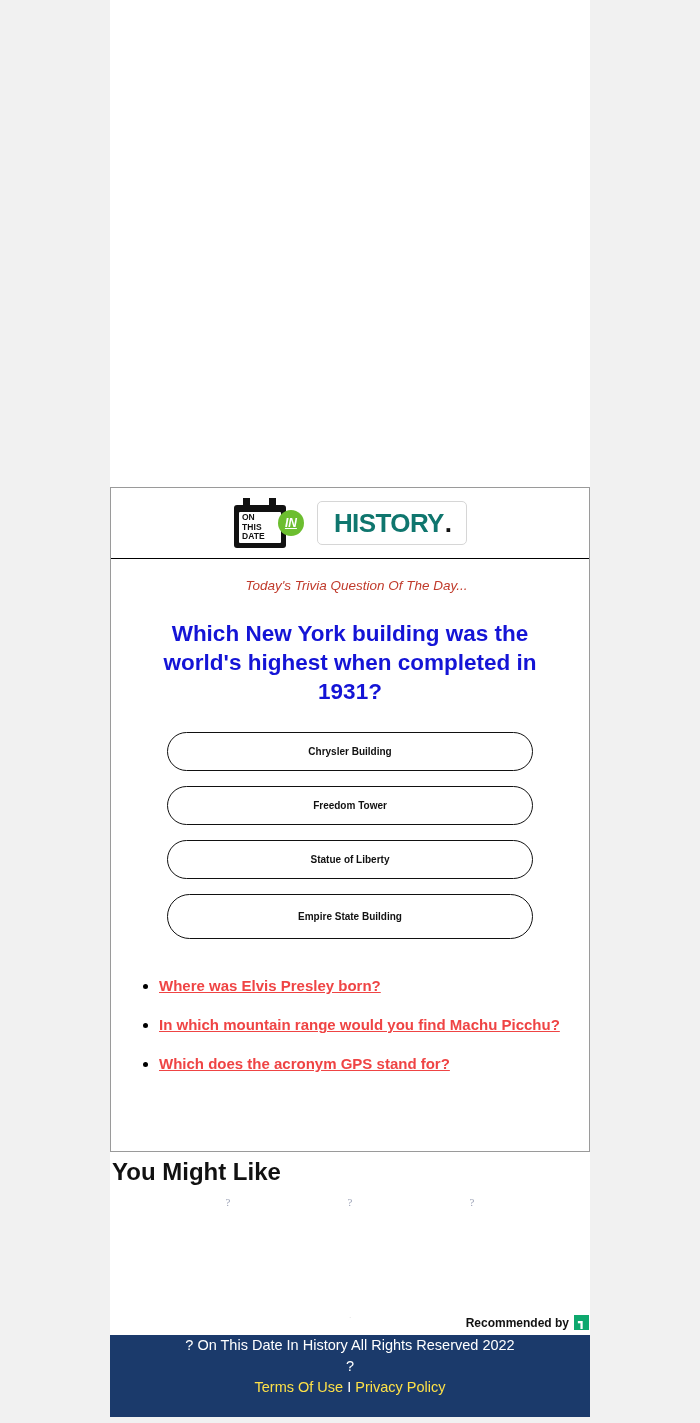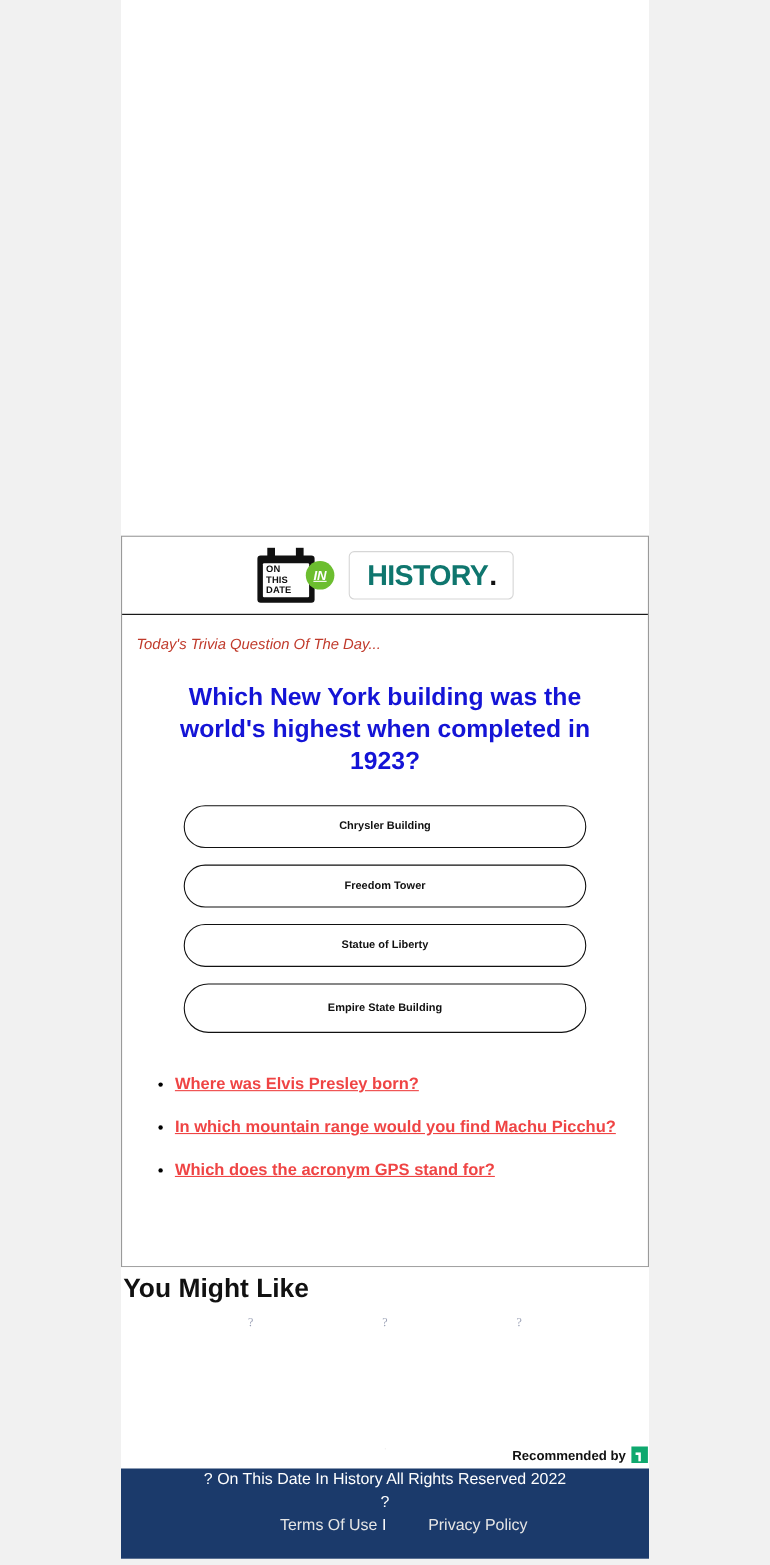--- a/index.html
+++ b/index.html
@@ -170,20 +170,21 @@
   
   .card-body {
     padding: 0;
   }
   .kicker {
     margin: 19px 0 0 13px;
     font-size: 13.5px;
     font-style: italic;
     color: #c03a2b;
     font-family: "Liberation Sans", sans-serif;
+    text-align: center;
   }
 
   .question {
     margin: 26px 22px 0 22px;
     text-align: center;
     color: #1414d6;
     font-size: 22.5px;
     font-weight: bold;
     line-height: 29px;
     font-family: "Liberation Sans", sans-serif;
@@ -311,23 +312,22 @@
     background: #1b3a6b;
     color: #ffffff;
     text-align: center;
     box-sizing: border-box;
     padding-top: 0;
     font-size: 14.5px;
     line-height: 21px;
     font-family: "Liberation Sans", sans-serif;
   }
   .footer a {
-    color: #e5e5e5;
+    color: #fde047;
     text-decoration: none;
-    margin-left: 34px;
   }
   .footer .line2 { display: block; }
 </style>
 </head>
 <body>
 
 <div id="page">
 
   <div class="content-column">
 
@@ -357,21 +357,21 @@
             <span class="dot">.</span>
           </div>
 
         </div>
       </div>
 
       <div class="card-body">
 
         <div class="kicker">Today's Trivia Question Of The Day...</div>
 
-        <div class="question">Which New York building was the world's highest when completed in 1923?</div>
+        <div class="question">Which New York building was the world's highest when completed in 1931?</div>
 
         <div class="answers">
           <button class="answer-btn">Chrysler Building</button>
           <button class="answer-btn">Freedom Tower</button>
           <button class="answer-btn">Statue of Liberty</button>
           <button class="answer-btn tall">Empire State Building</button>
         </div>
 
         <ul class="related">
           <li>

